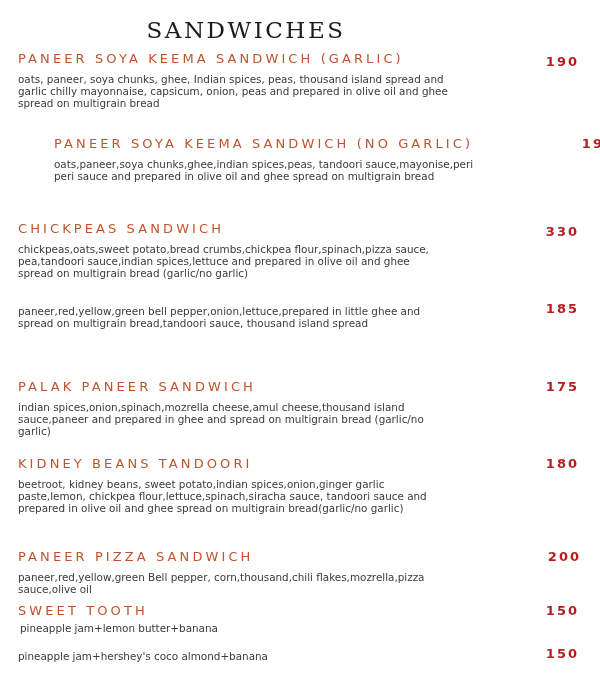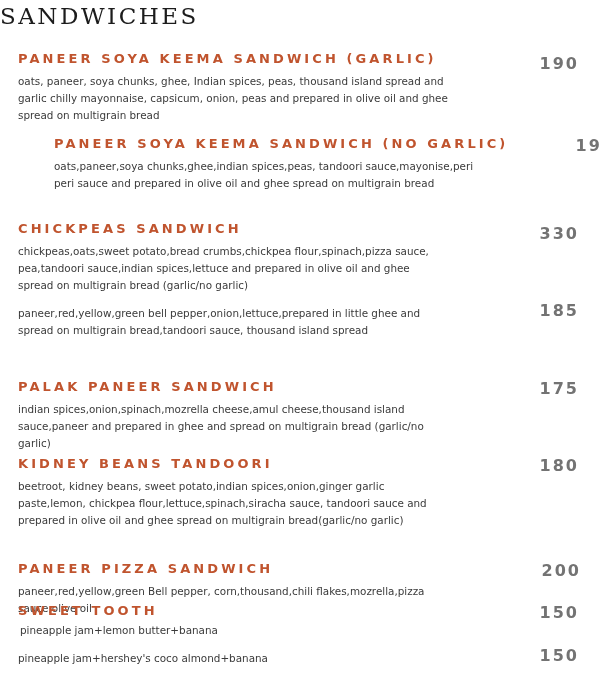--- a/index.html
+++ b/index.html
@@ -1,21 +1,21 @@
 <!DOCTYPE html>
 <html><head>
 <meta charset="utf-8">
 <style>
   html, body { margin: 0; padding: 0; background: #ffffff; }
   body { width: 600px; height: 700px; position: relative; overflow: hidden; font-family: "DejaVu Sans", sans-serif; }
-  .title { position: absolute; top: 3px; left: 0; width: 492px; text-align: left; font-family: "DejaVu Serif", serif; font-size: 23px; letter-spacing: 2.5px; color: #1c1c1c; }
+  .title { position: absolute; top: 17px; left: 0; width: 492px; text-align: center; font-family: "DejaVu Serif", serif; font-size: 23px; letter-spacing: 2.5px; color: #1c1c1c; }
   .item { position: absolute; left: 18px; width: 565px; }
-  .name { font-family: "DejaVu Sans", sans-serif; font-size: 13px; font-weight: bold; color: #c0542e; letter-spacing: 3.1px; line-height: 18px; white-space: nowrap; }
-  .price { position: absolute; right: 4px; top: 1px; font-size: 16px; font-weight: bold; color: #737373; letter-spacing: 2px; }
-  .desc { font-size: 10.4px; color: #3a3a3a; line-height: 17px; margin-top: 5px; width: 430px; }
+  .name { font-family: "DejaVu Sans", sans-serif; font-size: 13px; font-weight: normal; color: #c0542e; letter-spacing: 3.1px; line-height: 18px; white-space: nowrap; }
+  .price { position: absolute; right: 4px; top: 1px; font-size: 13px; font-weight: bold; color: #b91c1c; letter-spacing: 2px; }
+  .desc { font-size: 10.4px; color: #3a3a3a; line-height: 12px; margin-top: 5px; width: 430px; }
 </style>
 </head>
 <body>
 
 <div>
   <div class="title">SANDWICHES</div>
 
   <div class="item" style="top:50px;">
     <div class="name">PANEER SOYA KEEMA SANDWICH (GARLIC)</div>
     <div class="price" style="top:4px;">190</div>
@@ -44,21 +44,21 @@
     <div class="price">175</div>
     <div class="desc">indian spices,onion,spinach,mozrella cheese,amul cheese,thousand island sauce,paneer and prepared in ghee and spread on multigrain bread (garlic/no garlic)</div>
   </div>
 
   <div class="item" style="top:455px;">
     <div class="name">KIDNEY BEANS TANDOORI</div>
     <div class="price">180</div>
     <div class="desc">beetroot, kidney beans, sweet potato,indian spices,onion,ginger garlic paste,lemon, chickpea flour,lettuce,spinach,siracha sauce, tandoori sauce and prepared in olive oil and ghee spread on multigrain bread(garlic/no garlic)</div>
   </div>
 
-  <div class="item" style="top:560px;">
+  <div class="item" style="top:548px;">
     <div class="name">PANEER PIZZA SANDWICH</div>
     <div class="price" style="right:2px;">200</div>
     <div class="desc">paneer,red,yellow,green Bell pepper, corn,thousand,chili flakes,mozrella,pizza sauce,olive oil</div>
   </div>
 
   <div class="item" style="top:602px;">
     <div class="name">SWEET TOOTH</div>
     <div class="price">150</div>
     <div class="desc" style="margin-top:2px; padding-left:2px;">pineapple jam+lemon butter+banana</div>
   </div>

